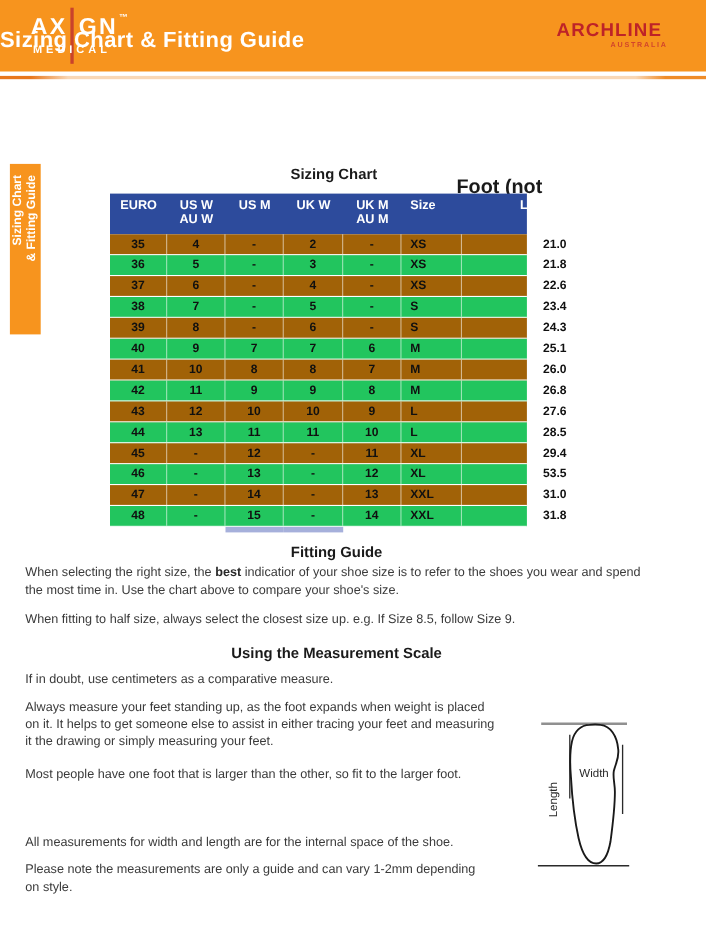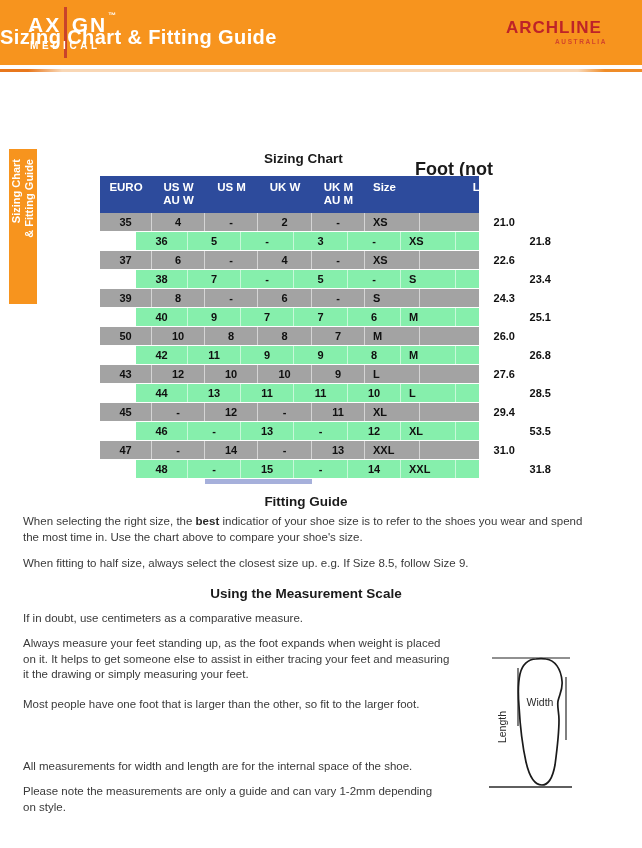--- a/index.html
+++ b/index.html
@@ -41,23 +41,23 @@
   .sizing-table { position:absolute; left:100px; top:176px; width:379px; }
   .thead {
     display:grid; grid-template-columns:52px 53px 53px 54px 53px 55px 103px;
     height:37px; background:#2D4B9C; color:#fff; font-weight:bold; font-size:11.5px; line-height:13px;
   }
   .hc { padding-top:5px; text-align:center; white-space:pre-line; }
   .hc.c5 { text-align:left; padding-left:8px; }
   .hc.c6 { text-align:right; padding-right:12px; }
   .trow {
     display:grid; grid-template-columns:52px 53px 53px 54px 53px 55px 103px;
-    height:19px; background:#a3a3a3; border-bottom:1px solid #fff;
-  }
-  .trow.alt { background:#86efac;margin-left:36px; }
+    height:19px; background:#a16207; border-bottom:1px solid #fff;
+  }
+  .trow.alt { background:#22c55e; }
   .cell {
     font-size:11px; font-weight:bold; color:#101010; text-align:center;
     line-height:18px; border-right:1px solid rgba(255,255,255,.55);
   }
   .cell.c5 { text-align:left; padding-left:8px; }
   .cell.c6 { border-right:none; text-align:right; padding-right:8px; }
   .overhang { position:absolute; height:5px; top:303px; background:#A6B0DB; }
   .overhang.o1 { left:105px; width:53px; }
   .overhang.o2 { left:158px; width:54px; }
   
@@ -176,21 +176,21 @@
       <div class="trow alt">
         <div class="cell c0">40</div>
         <div class="cell c1">9</div>
         <div class="cell c2">7</div>
         <div class="cell c3">7</div>
         <div class="cell c4">6</div>
         <div class="cell c5">M</div>
         <div class="cell c6">25.1</div>
       </div>
       <div class="trow">
-        <div class="cell c0">50</div>
+        <div class="cell c0">41</div>
         <div class="cell c1">10</div>
         <div class="cell c2">8</div>
         <div class="cell c3">8</div>
         <div class="cell c4">7</div>
         <div class="cell c5">M</div>
         <div class="cell c6">26.0</div>
       </div>
       <div class="trow alt">
         <div class="cell c0">42</div>
         <div class="cell c1">11</div>

